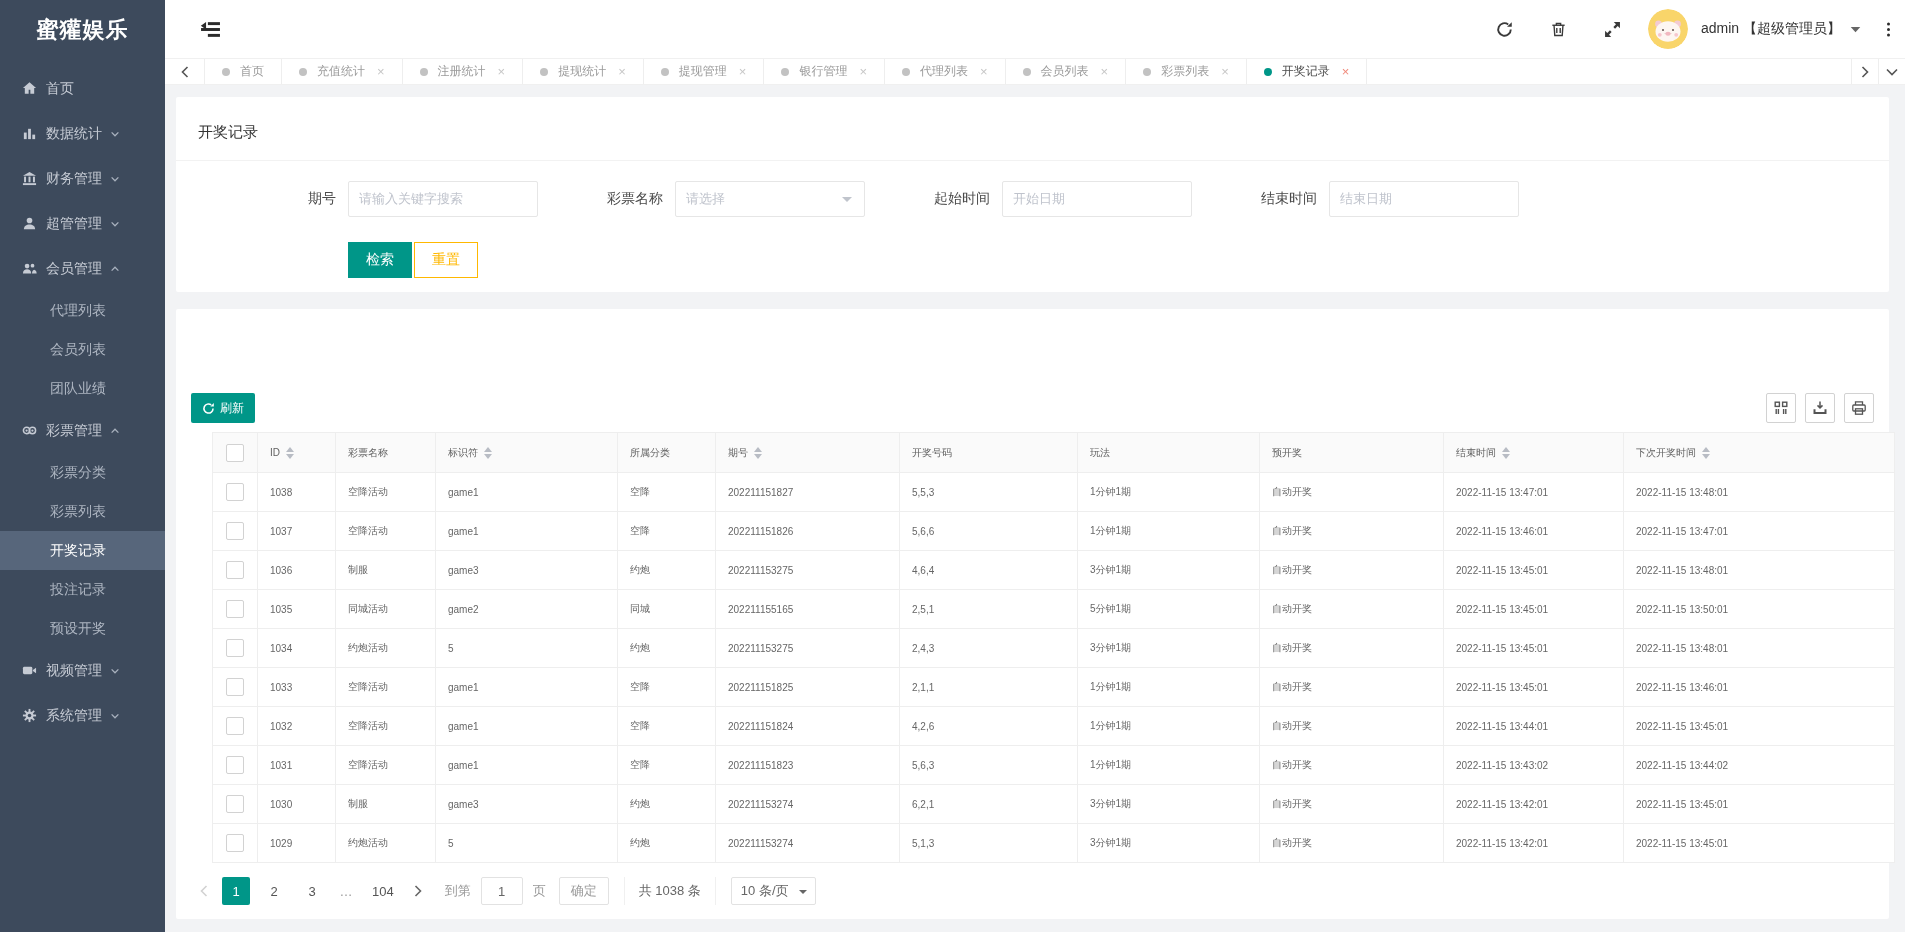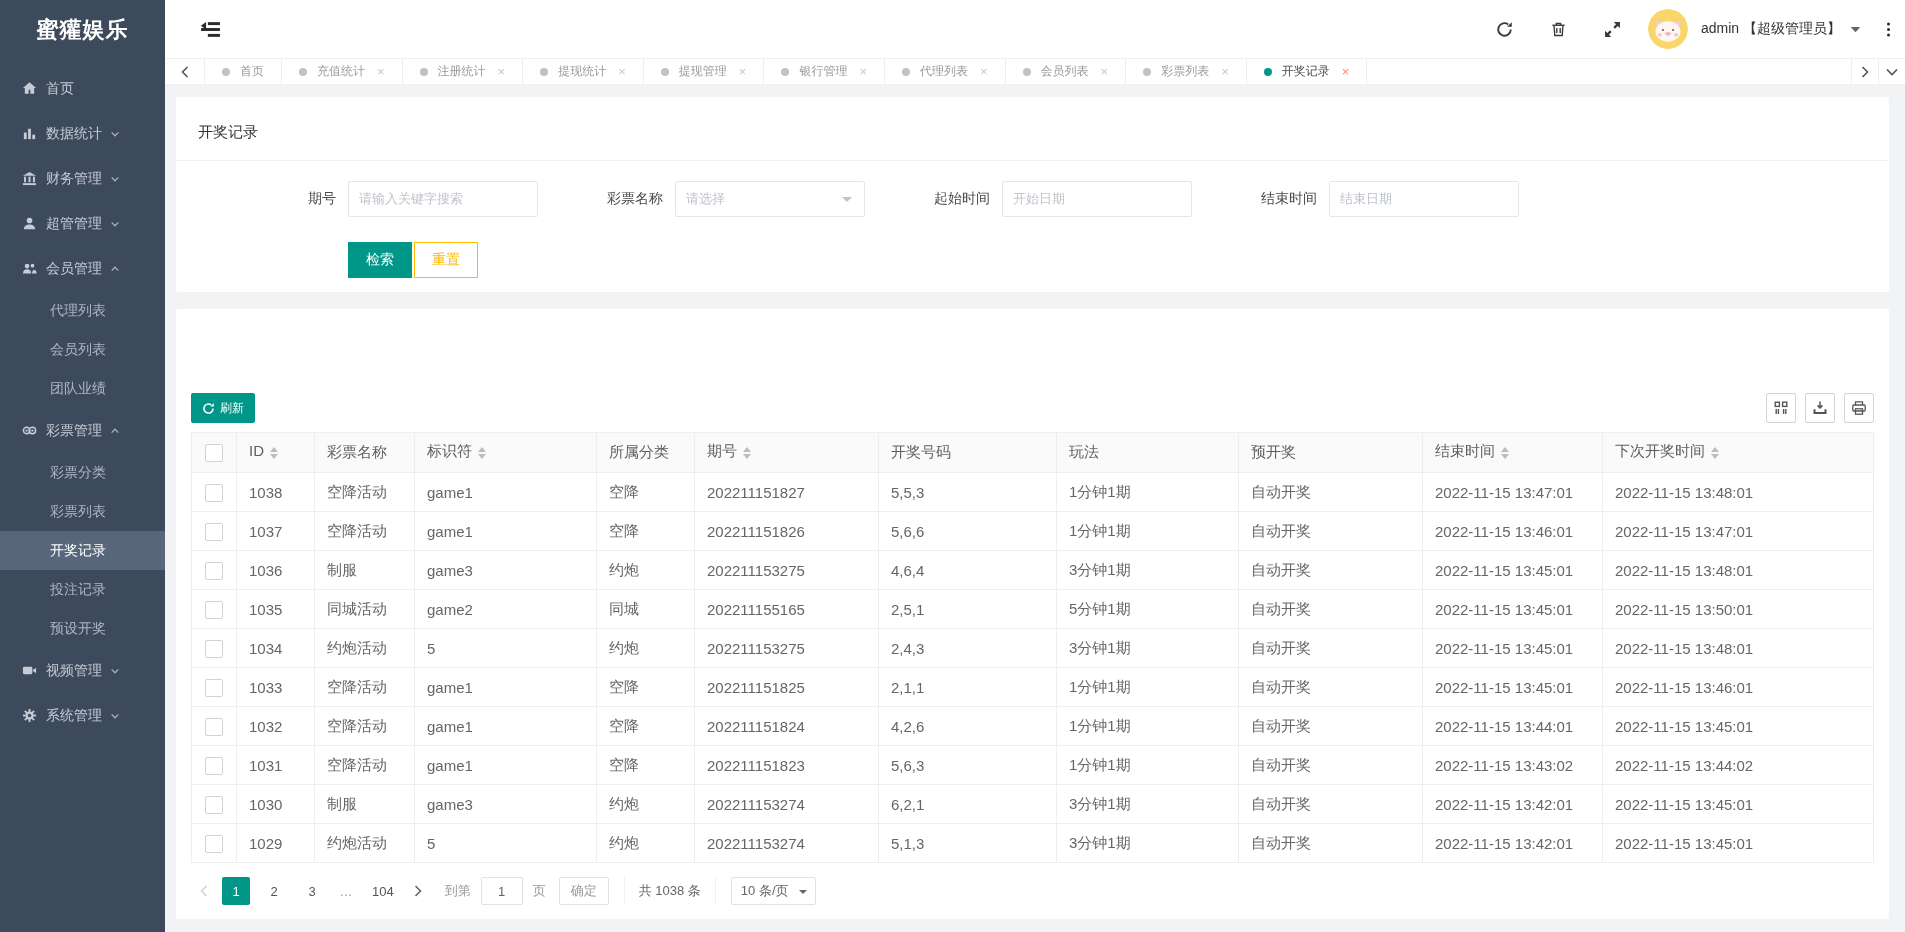--- a/index.html
+++ b/index.html
@@ -56,21 +56,21 @@
 .btn-search{background:var(--accent,#009688);color:#fff;}
 .btn-reset{background:#fff;border-color:var(--warning,#FFB800);color:var(--warning,#FFB800);margin-left:2px;}
 .card2{margin-top:17px;padding:84px 15px 14px;}
 .toolbar{display:flex;align-items:center;}
 .btn-refresh{height:30px;background:var(--accent,#009688);color:#fff;font-size:12px;display:flex;align-items:center;padding:0 11px;border-radius:2px;cursor:pointer;border:none;font-family:inherit;}
 .btn-refresh .icon{width:13px;height:13px;margin-right:5px;}
 .tool-icons{margin-left:auto;display:flex;}
 .tool-btn{width:30px;height:30px;border:1px solid #d2d2d2;border-radius:2px;margin-left:9px;display:flex;align-items:center;justify-content:center;color:#555;cursor:pointer;background:#fff;}
 .tool-btn .icon{width:16px;height:16px;}
 
-table{width:100%;border-collapse:collapse;table-layout:fixed;margin-top:9px;font-size:15px;color:#666;}
+table{width:100%;border-collapse:collapse;table-layout:fixed;margin-top:9px;font-size:10px;color:#666;margin-left:21px;}
 th,td{border:1px solid #eee;text-align:left;padding:0 12px;overflow:hidden;white-space:nowrap;}
 th{height:40px;background:#fafafa;font-weight:400;color:#5f5f5f;}
 td{height:39px;background:#fff;}
 .cell-check{text-align:center;padding:0;}
 .checkbox{display:inline-block;width:18px;height:18px;border:1px solid #d2d2d2;border-radius:2px;background:#fff;vertical-align:middle;cursor:pointer;}
 .sort{display:inline-flex;flex-direction:column;margin-left:6px;vertical-align:middle;cursor:pointer;}
 .sort i{display:block;width:0;height:0;border:4px solid transparent;}
 .sort .up{border-bottom:5px solid #b8bcc4;margin-bottom:2px;}
 .sort .dn{border-top:5px solid #b8bcc4;}
 

